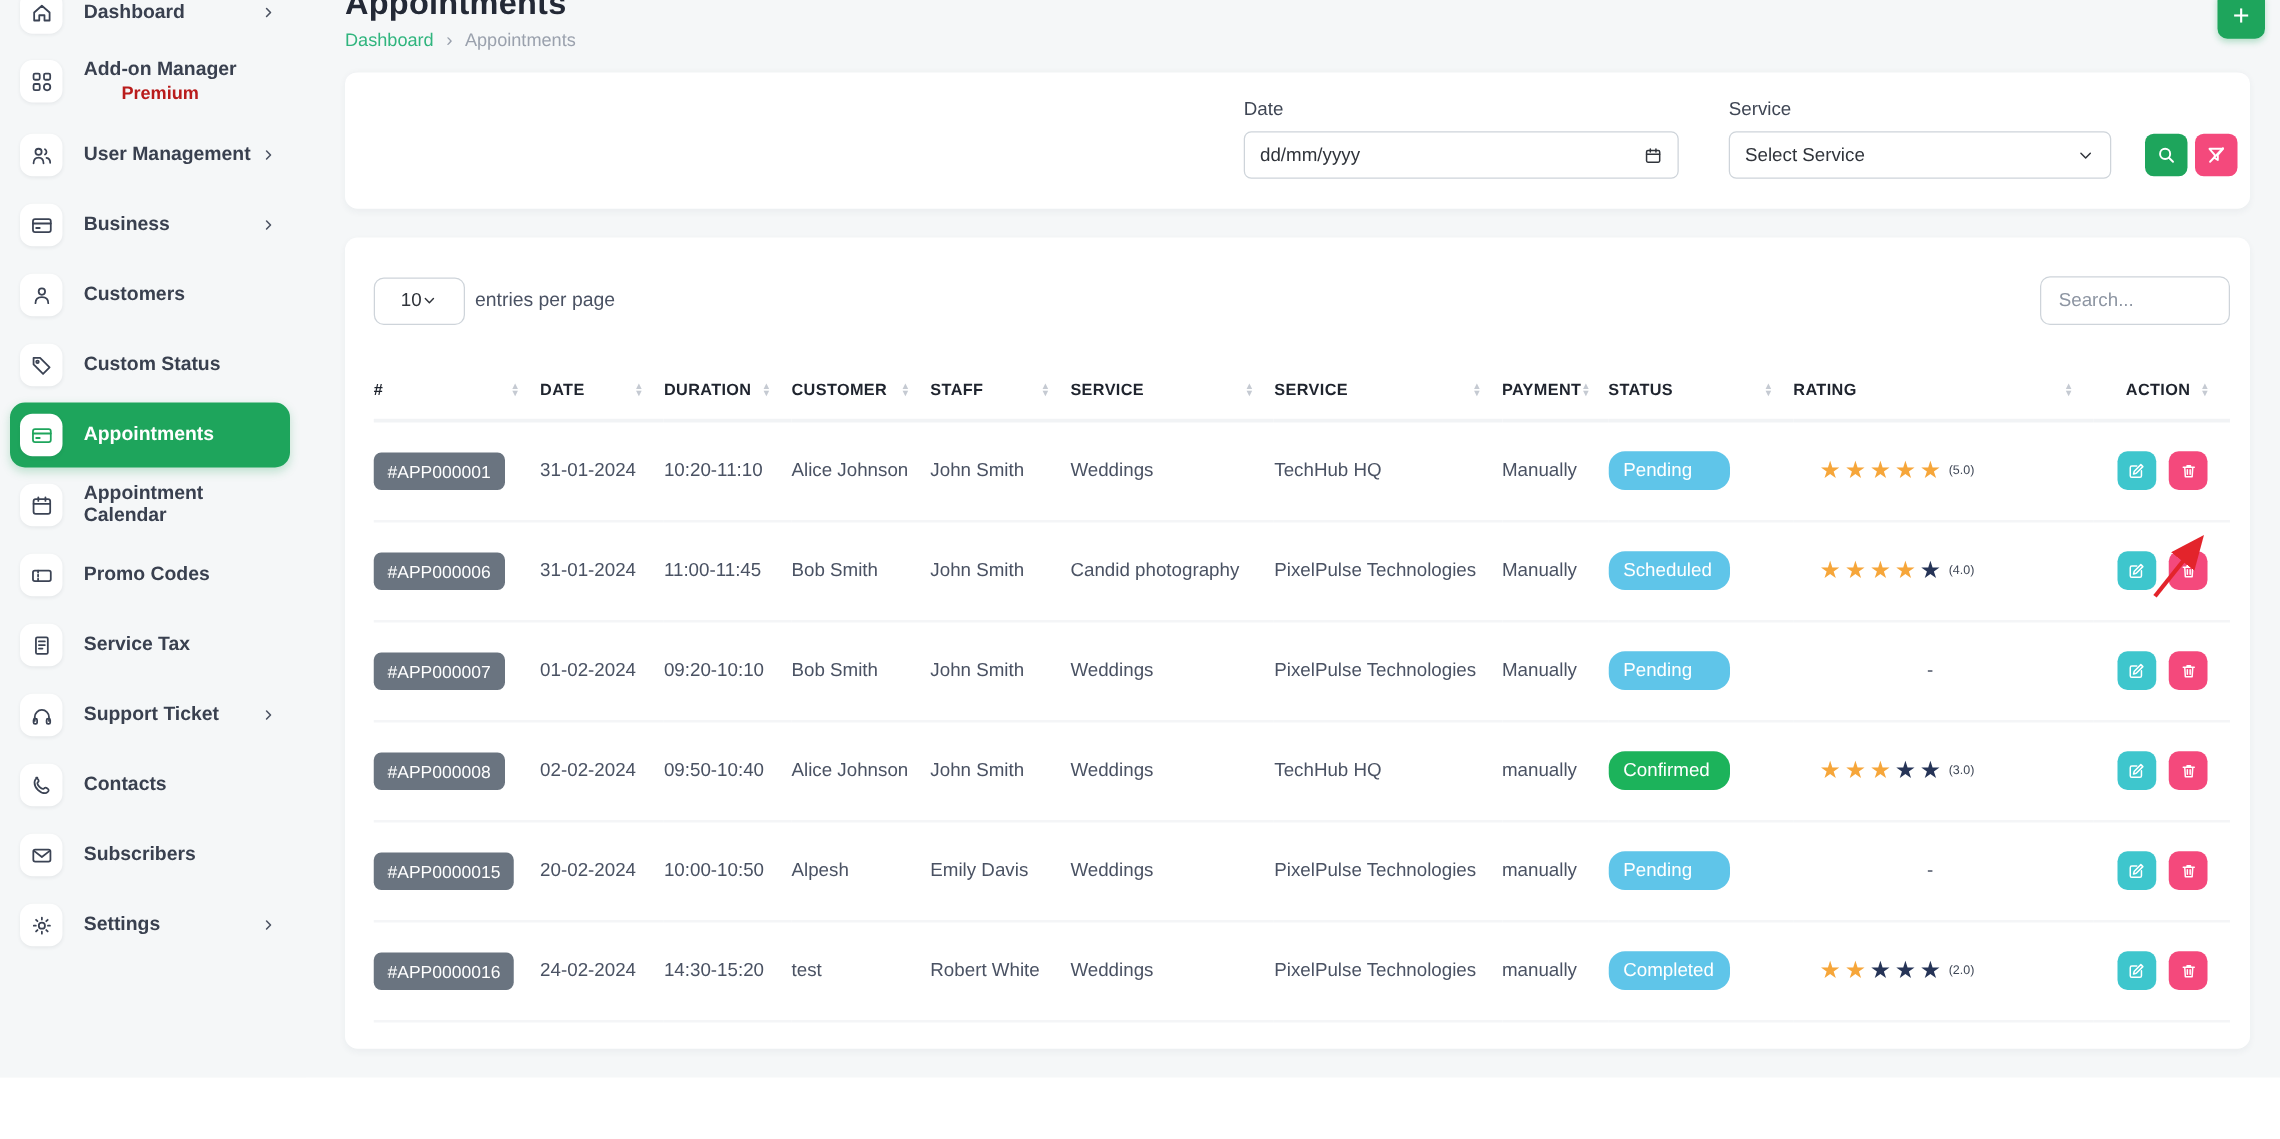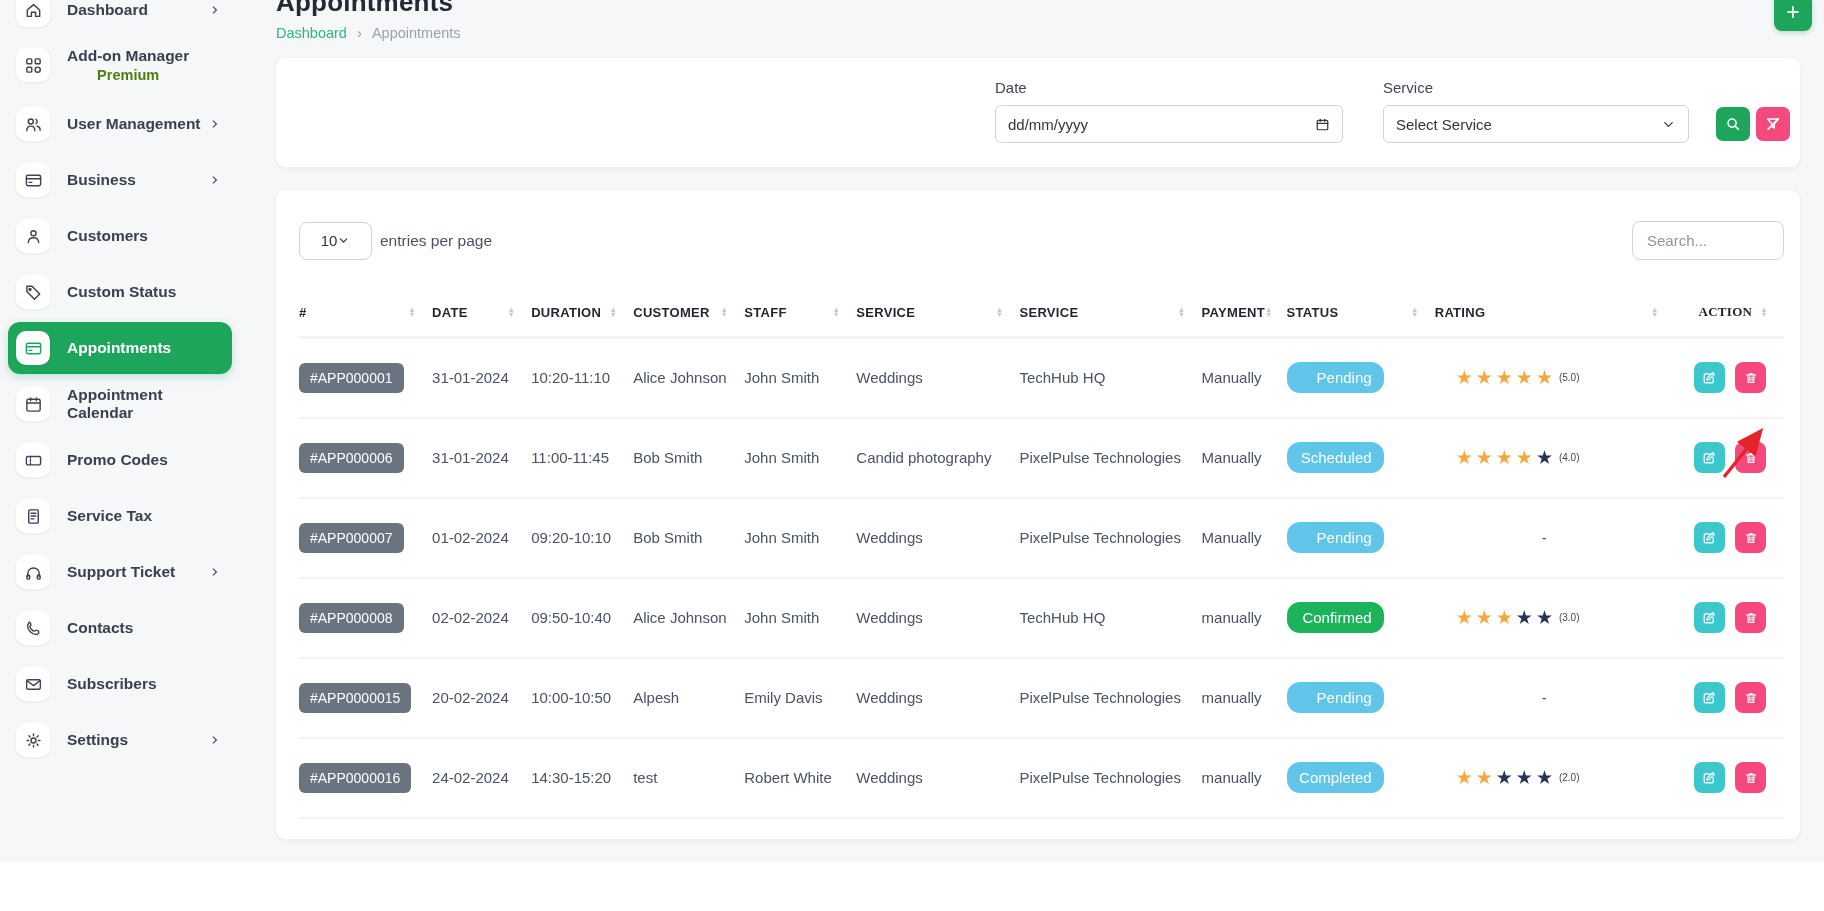--- a/index.html
+++ b/index.html
@@ -12,21 +12,21 @@
   .nav-item.first { height:48px; margin-top:-14px; }
   .nav-item.addon { height:62px; }
   .nav-item.active { background:#1ea55c; border-radius:12px; height:52px; margin:2px 0; box-shadow:0 3px 8px rgba(30,165,92,.25); }
   .nav-icon-box { width:34px; height:34px; margin-left:8px; flex-shrink:0; background:#ffffff; border-radius:10px;
                   display:flex; align-items:center; justify-content:center; box-shadow:0 1px 3px rgba(30,40,60,.07); }
   .nav-icon-box svg { width:19px; height:19px; stroke:#3b4354; fill:none; stroke-width:1.5; stroke-linecap:round; stroke-linejoin:round; }
   .nav-item.active .nav-icon-box svg { stroke:#1ea55c; }
   .nav-label-wrap { margin-left:17px; display:flex; flex-direction:column; align-items:center; }
   .nav-label { font-size:15.5px; font-weight:600; color:#39404f; }
   .nav-item.active .nav-label { color:#ffffff; font-weight:700; }
-  .nav-sub { font-size:14.5px; font-weight:700; color:#4d7c0f; margin-top:2px; }
+  .nav-sub { font-size:14.5px; font-weight:700; color:#b91c1c; margin-top:2px; }
   .nav-chevron { margin-left:auto; margin-right:10px; display:flex; }
   .nav-chevron svg { width:14px; height:14px; stroke:#4a5160; fill:none; stroke-width:1.8; stroke-linecap:round; stroke-linejoin:round; }
 
   
   .main { flex:1; position:relative; padding:0 24px 0 31px; }
   .page-title { margin-top:-13px; font-size:26px; font-weight:700; color:#232936; letter-spacing:.2px; }
   .breadcrumb { display:flex; align-items:center; gap:10px; margin-top:6px; font-size:14.5px; }
   .bc-link { color:#30b57e; cursor:pointer; }
   .bc-sep { color:#9aa1ad; font-size:15px; }
   .bc-current { color:#9aa1ad; }
@@ -62,25 +62,25 @@
   .table-search { margin-left:auto; width:152px; height:39px; border:1px solid #ced4da; border-radius:8px; padding:0 14px;
                   font-size:15px; color:#30343b; font-family:"Liberation Sans", sans-serif; outline:none; background:#fff; }
   .table-search::placeholder { color:#8d95a2; }
 
   table { width:100%; border-collapse:collapse; table-layout:fixed; margin-top:32px; }
   col.c-id{width:133px} col.c-date{width:99px} col.c-dur{width:102px} col.c-cust{width:111px} col.c-staff{width:112px}
   col.c-serv{width:163px} col.c-loc{width:182px} col.c-pay{width:85px} col.c-status{width:148px} col.c-rate{width:240px} col.c-act{width:109px}
   th { border-bottom:3px solid #f1f3f5; padding:12px 0 16px; text-align:left; cursor:pointer; }
   .th-inner { display:flex; align-items:center; justify-content:space-between; padding-right:16px;
               font-size:13px; font-weight:700; color:#1f242e; letter-spacing:.3px; }
-  .th-inner.right { justify-content:flex-end; gap:8px;font-family:Liberation Serif, serif; }
+  .th-inner.right { justify-content:flex-end; gap:8px; }
   .sort { display:flex; flex-direction:column; line-height:5.5px; font-size:7.5px; color:#c5cad2; }
   td { height:80px; border-bottom:2px solid #f4f5f7; font-size:15px; color:#4a5263; vertical-align:middle; }
   .id-badge { display:inline-block; background:#6a7480; color:#ffffff; font-size:14px; padding:7px 11px; border-radius:6px; }
-  .status-badge { display:inline-block; min-width:97px; text-align:right; color:#ffffff; font-size:15px;
+  .status-badge { display:inline-block; min-width:97px; text-align:left; color:#ffffff; font-size:15px;
                   padding:7px 12px; border-radius:13px; }
   .badge-blue { background:#5fc5e9; }
   .badge-green { background:#1cb35b; }
   .rating-cell { padding-left:21px; }
   .stars { display:inline-flex; align-items:center; gap:3px; }
   .star { font-size:19px; line-height:1; }
   .star.filled { color:#f6a63a; }
   .star.empty { color:#263457; }
   .rating-text { margin-left:3px; font-size:10px; color:#3f4756; }
   .rating-dash { display:inline-block; margin-left:86px; color:#4a5263; }

